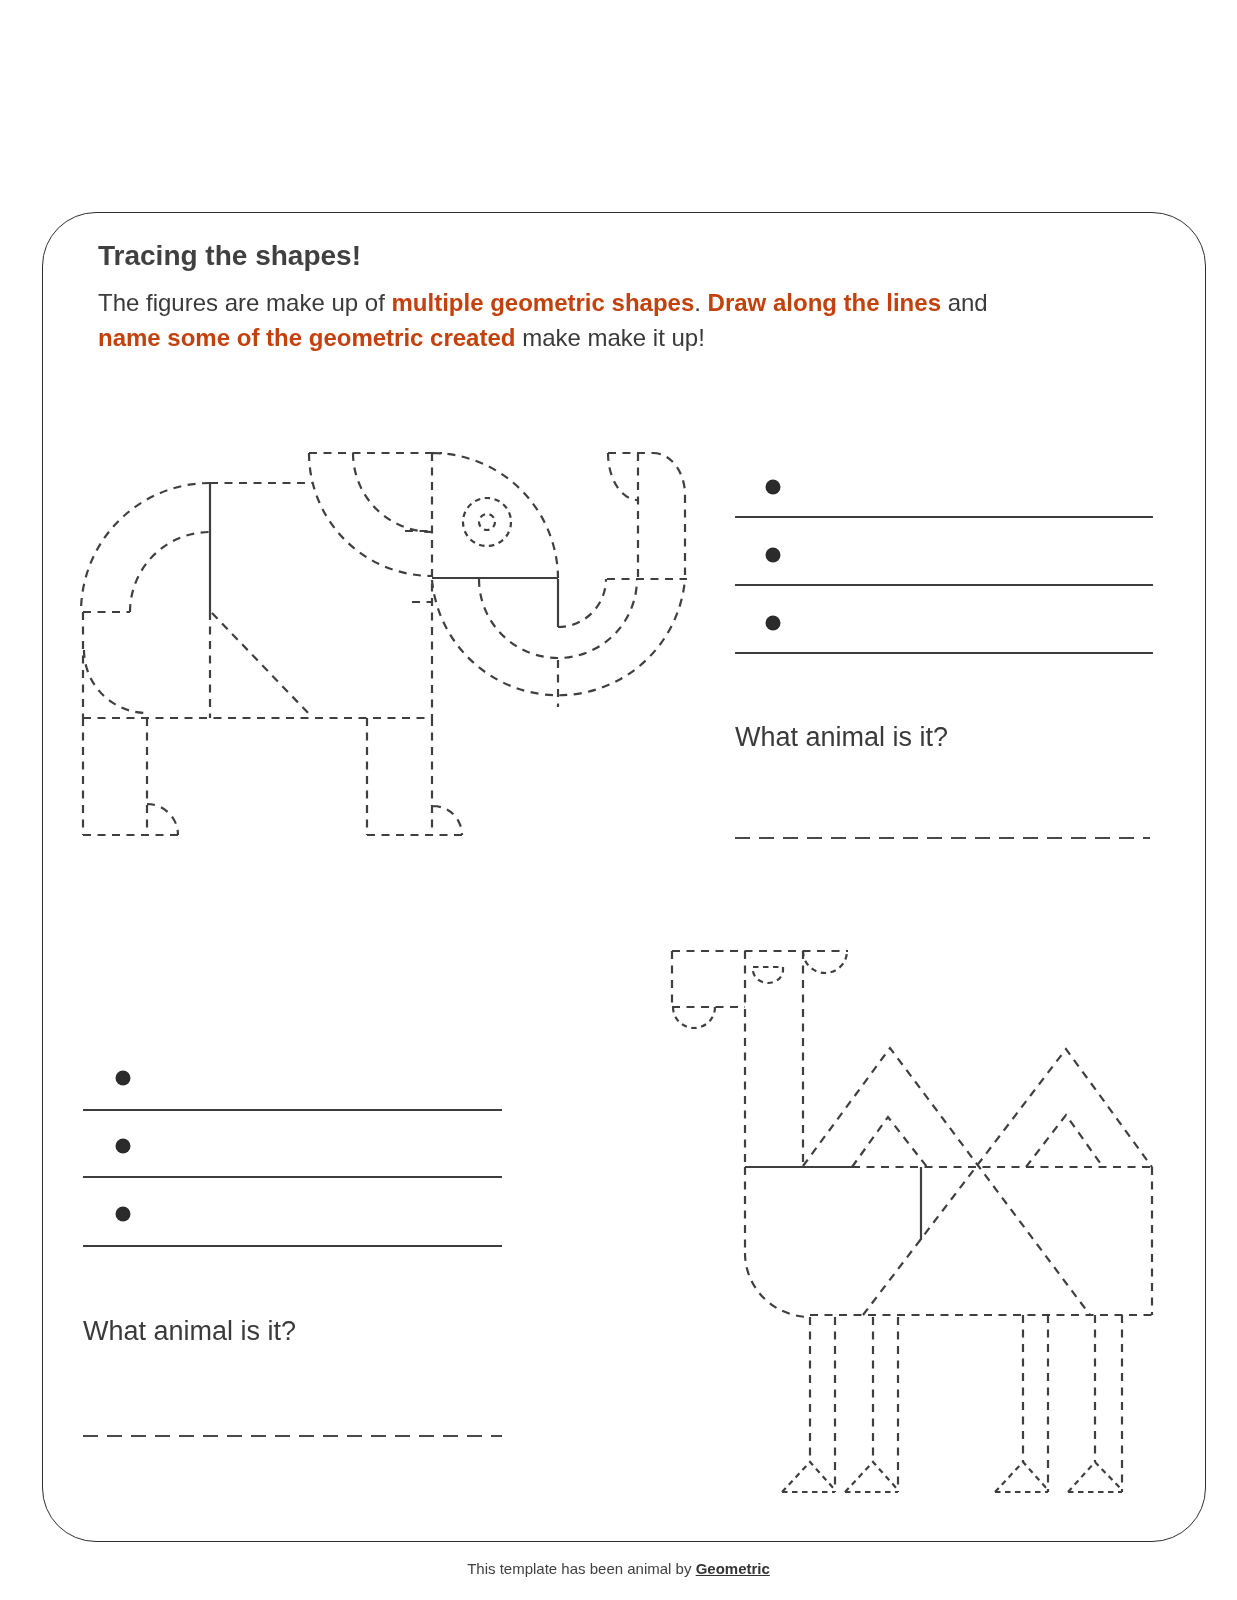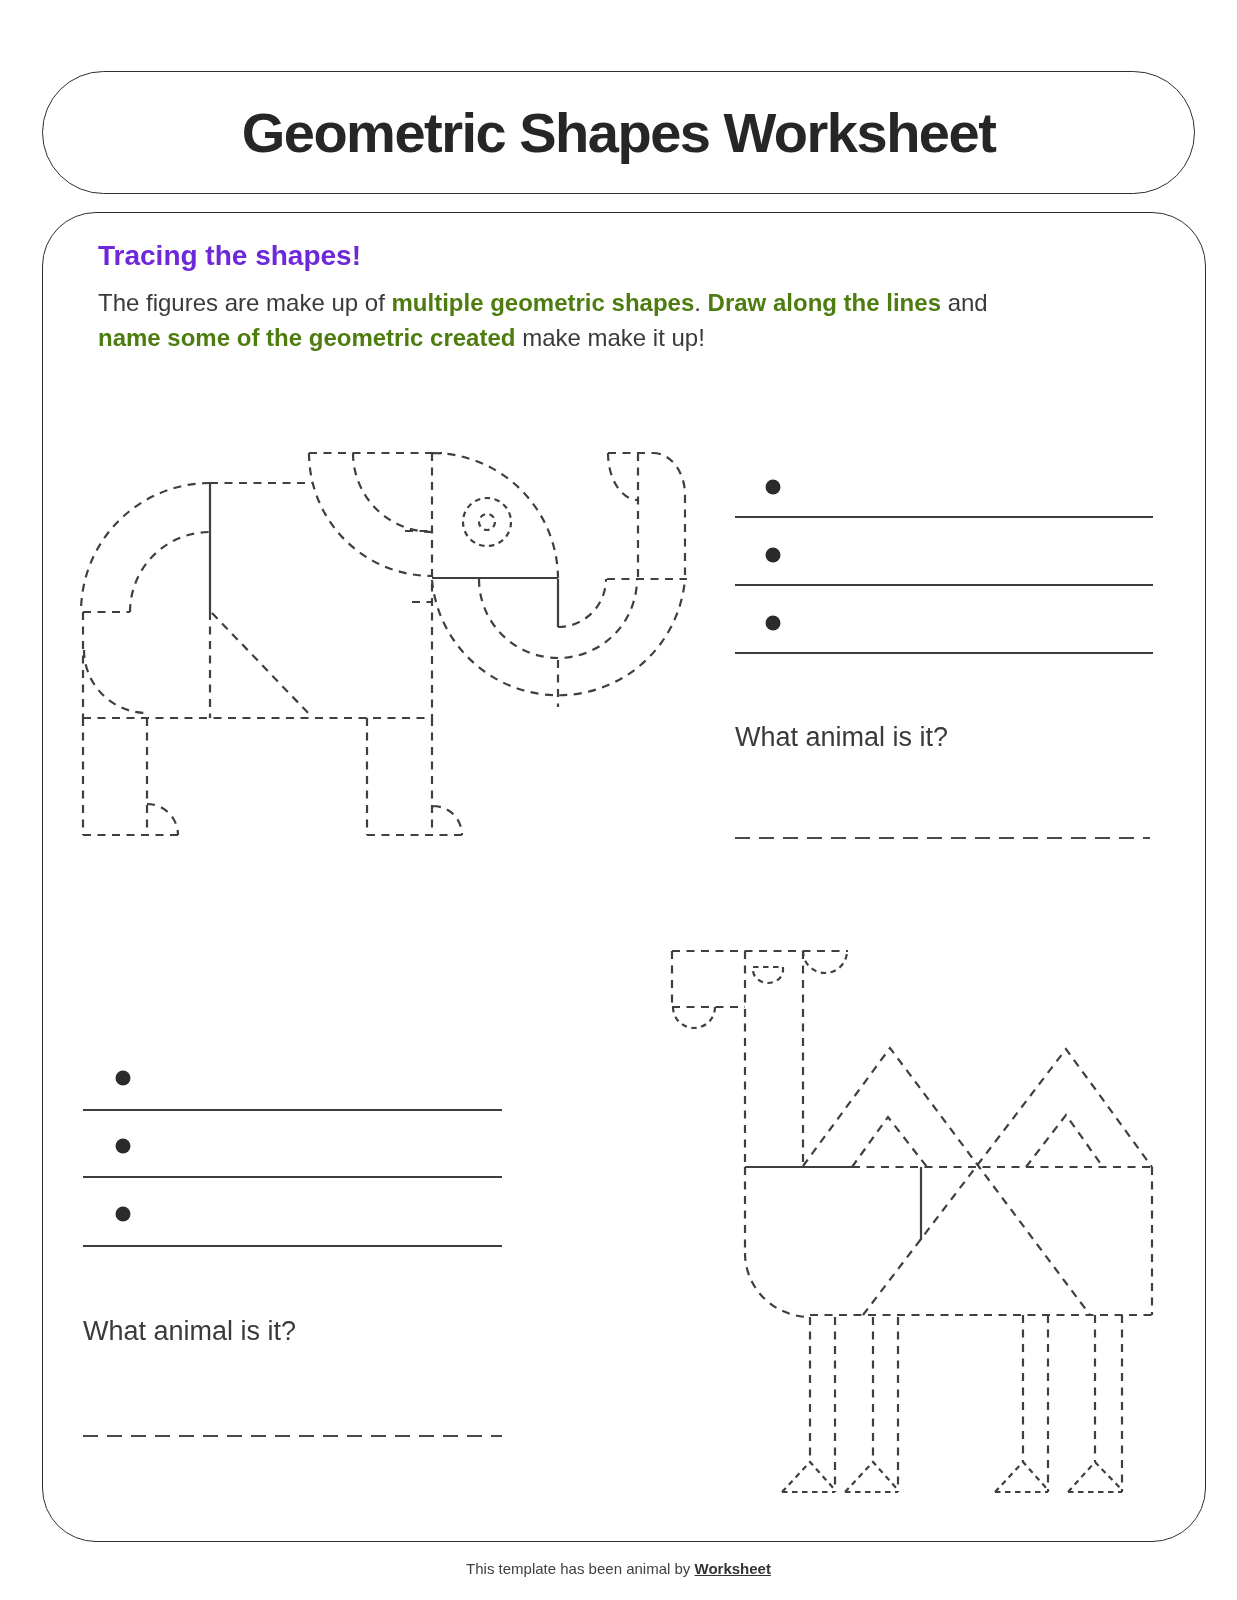--- a/index.html
+++ b/index.html
@@ -7,24 +7,24 @@
           font-family:"Liberation Sans", sans-serif; }
 
   .header-pill { position:absolute; left:42px; top:71px; width:1153px; height:123px;
                  border:1.6px solid #2e2e2e; border-radius:64px; box-sizing:border-box;
                  display:flex; align-items:center; justify-content:center; background:#fff; }
   .header-pill h1 { margin:0; font-size:56px; font-weight:800; letter-spacing:-1.5px; color:#262626; }
 
   .main-box { position:absolute; left:42px; top:212px; width:1164px; height:1330px;
               border:1.6px solid #2e2e2e; border-radius:54px; box-sizing:border-box; background:#fff; }
 
-  .section-heading { position:absolute; left:98px; top:240px; font-size:28px; font-weight:700; color:#6d28d9; }
+  .section-heading { position:absolute; left:98px; top:240px; font-size:28px; font-weight:700; color:#404040; }
   .instructions { position:absolute; left:98px; top:286px; width:945px; font-size:24px;
                   line-height:1.45; color:#3a3a3a; }
-  .instructions b { color:#4d7c0f;text-align:right; }
+  .instructions b { color:#c2410c;text-align:right; }
 
   .question { position:absolute; font-size:27px; color:#3a3a3a; text-align:left; }
   #question-1 { left:735px; top:722px; width:418px; }
   #question-2 { left:83px; top:1316px; width:420px; }
 
   .page-footer { position:absolute; left:0; top:1560px; width:100%; text-align:center;
                  font-size:15px; color:#3f3f3f; }
   .page-footer b { text-decoration:underline; color:#333; }
 
   svg.overlay { position:absolute; left:0; top:0; }
@@ -33,23 +33,20 @@
   .sl { fill:none; stroke:#3f3f3f; stroke-width:2.2; }
   .bullet-line { stroke:#3d3d3d; stroke-width:1.8; }
   .answer-line { fill:none; stroke:#4a4a4a; stroke-width:2.2; stroke-dasharray:15 9; }
   .dot { fill:#2b2b2b; }
 </style>
 </head>
 <body>
 
 <div class="page">
 
-  <div class="header-pill">
-    <h1>Geometric Shapes Worksheet</h1>
-  </div>
 
   <div class="main-box"></div>
 
   <div class="section-heading">Tracing the shapes!</div>
 
   <div class="instructions"><span>The figures are make up of </span><b>multiple geometric shapes</b><span>. </span><b>Draw along the lines</b><span> and </span><b>name some of the geometric created</b><span> make make it up!</span></div>
 
   <svg class="overlay" width="1237" height="1600" viewBox="0 0 1237 1600">
 
     <g>
@@ -95,15 +92,15 @@
       <line class="bullet-line" x1="83" y1="1177" x2="502" y2="1177"></line>
       <circle class="dot" cx="123" cy="1214" r="7.5"></circle>
       <line class="bullet-line" x1="83" y1="1246" x2="502" y2="1246"></line>
       <path class="answer-line" d="M83,1436 H502"></path>
     </g>
   </svg>
 
   <div class="question" id="question-1">What animal is it?</div>
   <div class="question" id="question-2">What animal is it?</div>
 
-  <div class="page-footer"><span>This template has been animal by </span><b>Worksheet</b></div>
+  <div class="page-footer"><span>This template has been animal by </span><b>Geometric</b></div>
 
 </div>
 
 </body></html>

